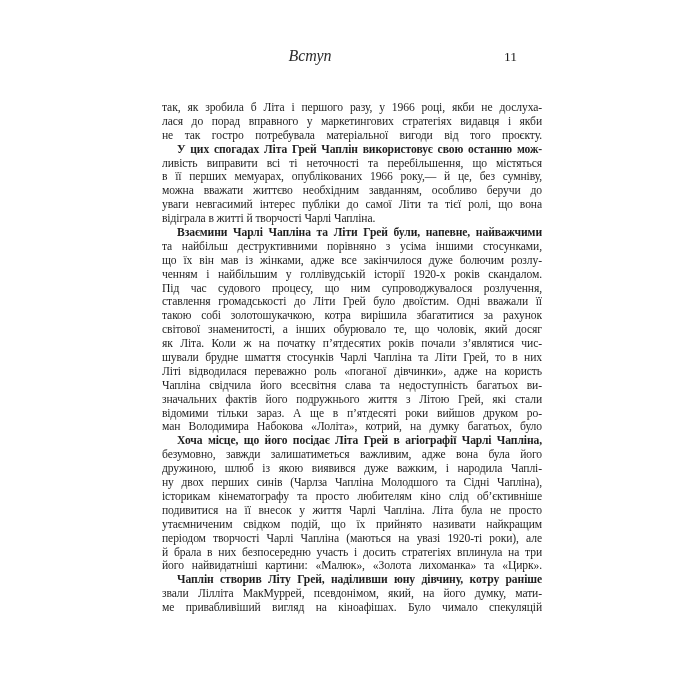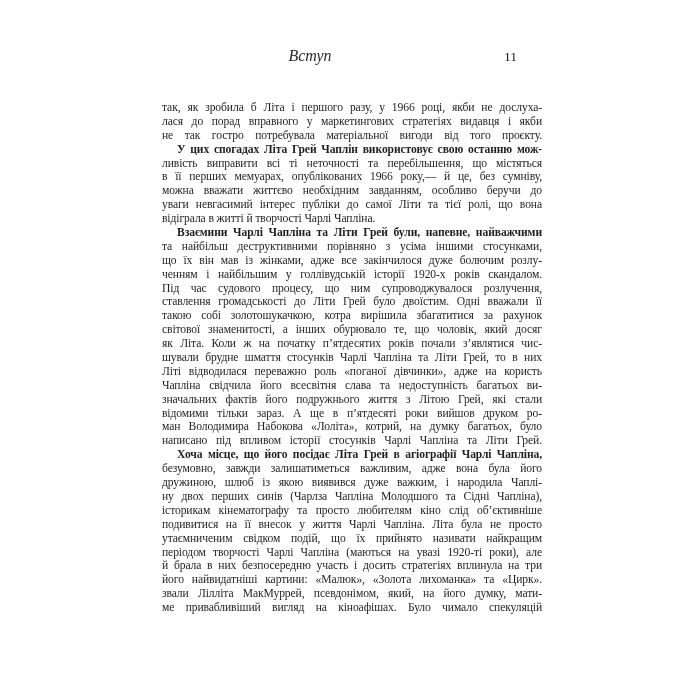--- a/index.html
+++ b/index.html
@@ -97,27 +97,27 @@
       <div class="line">ставлення громадськості до Літи Грей було двоїстим. Одні вважали її</div>
       <div class="line">такою собі золотошукачкою, котра вирішила збагатитися за рахунок</div>
       <div class="line">світової знаменитості, а інших обурювало те, що чоловік, який досяг</div>
       <div class="line">як Літа. Коли ж на початку п’ятдесятих років почали з’являтися чис-</div>
       <div class="line">шували брудне шмаття стосунків Чарлі Чапліна та Літи Грей, то в них</div>
       <div class="line">Літі відводилася переважно роль «поганої дівчинки», адже на користь</div>
       <div class="line">Чапліна свідчила його всесвітня слава та недоступність багатьох ви-</div>
       <div class="line">значальних фактів його подружнього життя з Літою Грей, які стали</div>
       <div class="line">відомими тільки зараз. А ще в п’ятдесяті роки вийшов друком ро-</div>
       <div class="line">ман Володимира Набокова «Лоліта», котрий, на думку багатьох, було</div>
-      <div class="line">написано під впливом історії стосунків Чарлі Чапліна та Літи Грей.</div>
       <div class="line indent">Хоча місце, що його посідає Літа Грей в агіографії Чарлі Чапліна,</div>
       <div class="line">безумовно, завжди залишатиметься важливим, адже вона була його</div>
       <div class="line">дружиною, шлюб із якою виявився дуже важким, і народила Чаплі-</div>
       <div class="line">ну двох перших синів (Чарлза Чапліна Молодшого та Сідні Чапліна),</div>
       <div class="line">історикам кінематографу та просто любителям кіно слід об’єктивніше</div>
       <div class="line">подивитися на її внесок у життя Чарлі Чапліна. Літа була не просто</div>
       <div class="line">утаємниченим свідком подій, що їх прийнято називати найкращим</div>
       <div class="line">періодом творчості Чарлі Чапліна (маються на увазі 1920-ті роки), але</div>
       <div class="line">й брала в них безпосередню участь і досить стратегіях вплинула на три</div>
       <div class="line">його найвидатніші картини: «Малюк», «Золота лихоманка» та «Цирк».</div>
+      <div class="line indent">Чаплін створив Літу Грей, наділивши юну дівчину, котру раніше</div>
       <div class="line">звали Лілліта МакМуррей, псевдонімом, який, на його думку, мати-</div>
       <div class="line">ме привабливіший вигляд на кіноафішах. Було чимало спекуляцій</div>
     </div>
 </div>
 
 </body></html>

